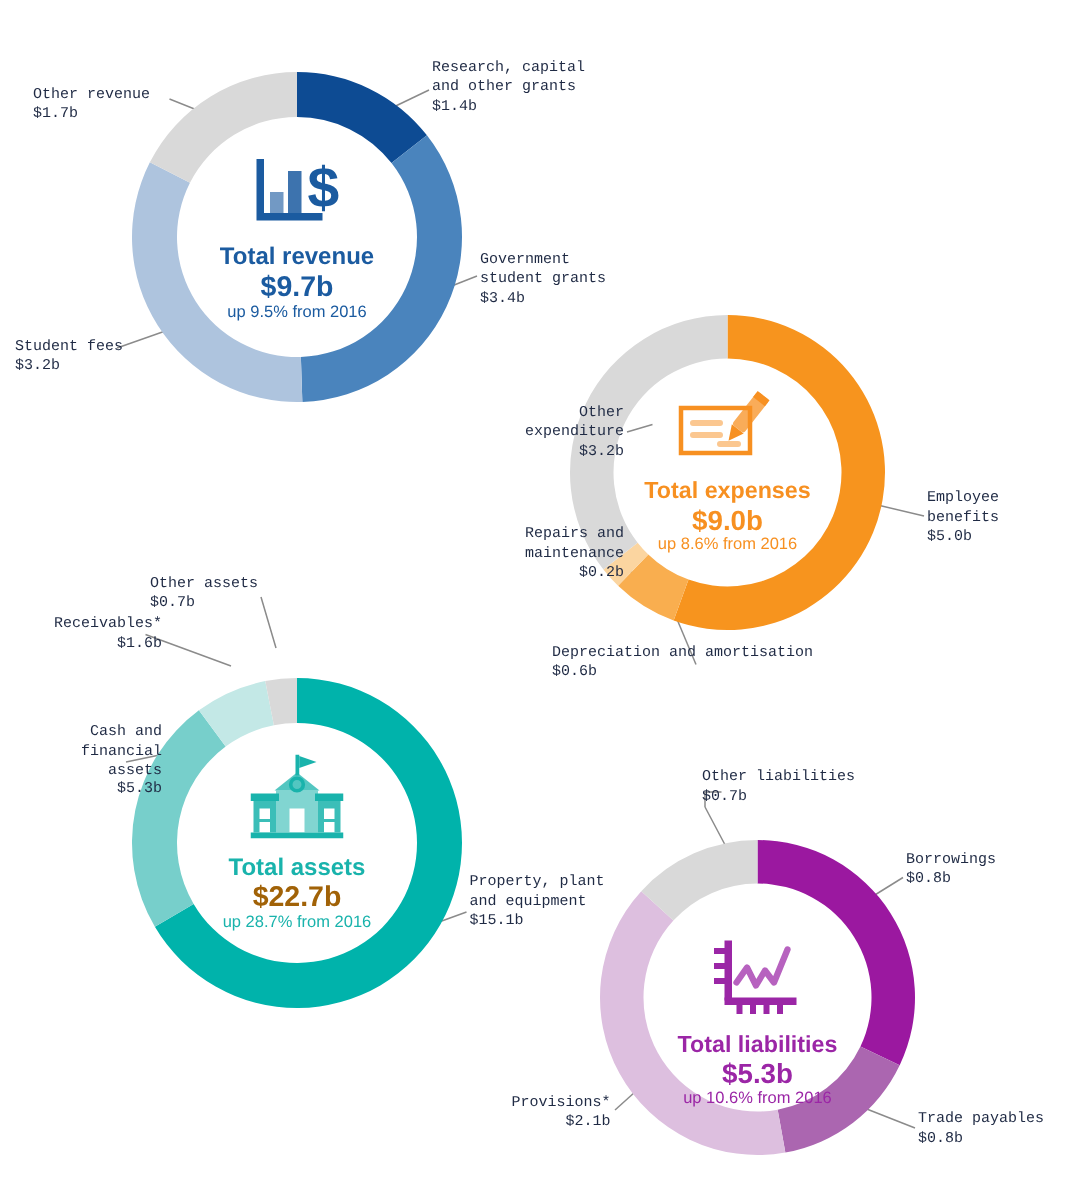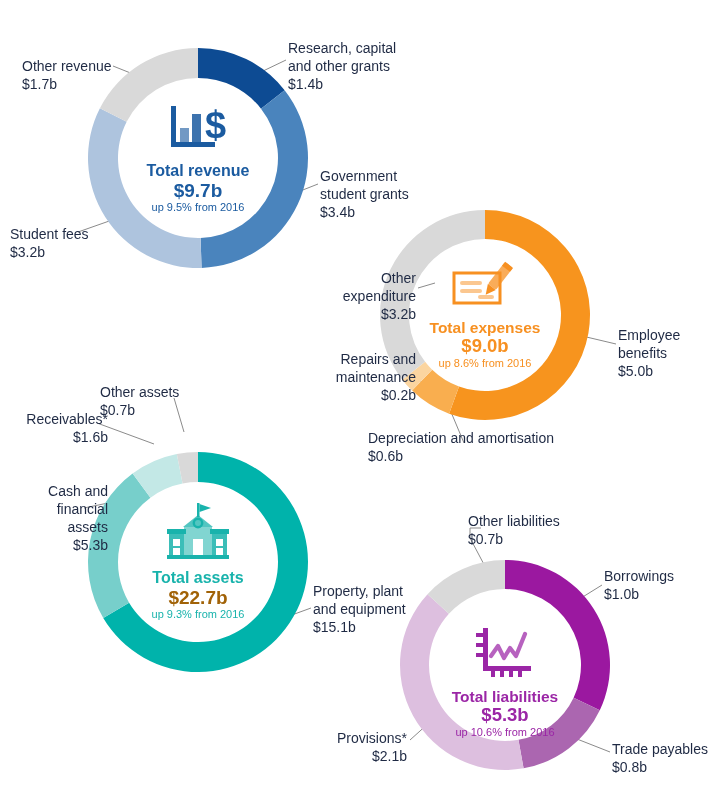--- a/index.html
+++ b/index.html
@@ -48,23 +48,24 @@
     line-height: 1.12;
     white-space: nowrap;
   }
   .center-delta {
     line-height: 1.15;
     white-space: nowrap;
   }
   .callout {
     position: absolute;
     color: #1f2a44;
-    font-size: 14px;
+    font-size: 10px;
     line-height: 1.28;
     white-space: pre-line;
+    font-family: Liberation Mono, monospace;
   }
   .callout.align-left   { text-align: left; }
   .callout.align-right  { text-align: right; }
   .callout.align-center { }
   .leader-layer {
     position: absolute;
     left: 0;
     top: 0;
     width: 712px;
     height: 789px;
@@ -177,21 +178,21 @@
       <rect x="43" y="26" width="19" height="5" fill="#19b3ac"></rect>
       <rect x="26" y="36" width="10" height="16" fill="#ffffff"></rect>
       <rect x="6" y="36" width="7" height="7" fill="#ffffff"></rect>
       <rect x="49" y="36" width="7" height="7" fill="#ffffff"></rect>
       <rect x="6" y="45" width="7" height="7" fill="#ffffff"></rect>
       <rect x="49" y="45" width="7" height="7" fill="#ffffff"></rect>
       <rect x="0" y="52" width="62" height="4" fill="#19b3ac"></rect>
     </svg></span>
      <span class="center-title" style="color:#19b3ac;font-size:16px">Total assets</span>
      <span class="center-value" style="color:#a16207;font-size:19px">$22.7b</span>
-     <span class="center-delta" style="color:#19b3ac;font-size:11px">up 9.3% from 2016</span>
+     <span class="center-delta" style="color:#19b3ac;font-size:11px">up 28.7% from 2016</span>
         </div>
       </div>
       <div class="chart-block" style="left: 398px; top: 558px; width: 214px; height: 214px;">
         <svg class="donut-svg" width="214" height="214" viewBox="0 0 214 214">
           <path d="M 107 2 A 105 105 0 0 1 201.7937721464031 152.15684623903462
           L 175.61263507739653 139.68495537301555 A 76 76 0 0 0 107 31 Z" fill="#9b18a0"></path>
           <path d="M 201.7937721464031 152.15684623903462 A 105 105 0 0 1 125.57347888787018 210.34421068449768
           L 120.44366090931555 181.80152392401737 A 76 76 0 0 0 175.61263507739653 139.68495537301555 Z" fill="#ab66b0"></path>
           <path d="M 125.57347888787018 210.34421068449768 A 105 105 0 0 1 29.527505700618676 36.12678484058786
           L 50.924670792828756 55.70129188461597 A 76 76 0 0 0 120.44366090931555 181.80152392401737 Z" fill="#ddbfdf"></path>
@@ -244,21 +245,21 @@
 and equipment
 $15.1b</div>
       <div class="callout align-right" style="left: 2px; top: 483px; width: 106px; color: rgb(31, 42, 68);">Cash and financial
 assets
 $5.3b</div>
       <div class="callout align-right" style="left: 22px; top: 411px; width: 86px; color: rgb(31, 42, 68);">Receivables*
 $1.6b</div>
       <div class="callout align-center" style="left: 100px; top: 384px; width: 90px; color: rgb(31, 42, 68);">Other assets
 $0.7b</div>
       <div class="callout align-left" style="left: 604px; top: 568px; width: 90px; color: rgb(31, 42, 68);">Borrowings
-$1.0b</div>
+$0.8b</div>
       <div class="callout align-left" style="left: 612px; top: 741px; width: 100px; color: rgb(31, 42, 68);">Trade payables
 $0.8b</div>
       <div class="callout align-right" style="left: 327px; top: 730px; width: 80px; color: rgb(31, 42, 68);">Provisions*
 $2.1b</div>
       <div class="callout align-center" style="left: 468px; top: 513px; width: 104px; color: rgb(31, 42, 68);">Other liabilities
 $0.7b</div>
     </div>
 
 </div>
 

